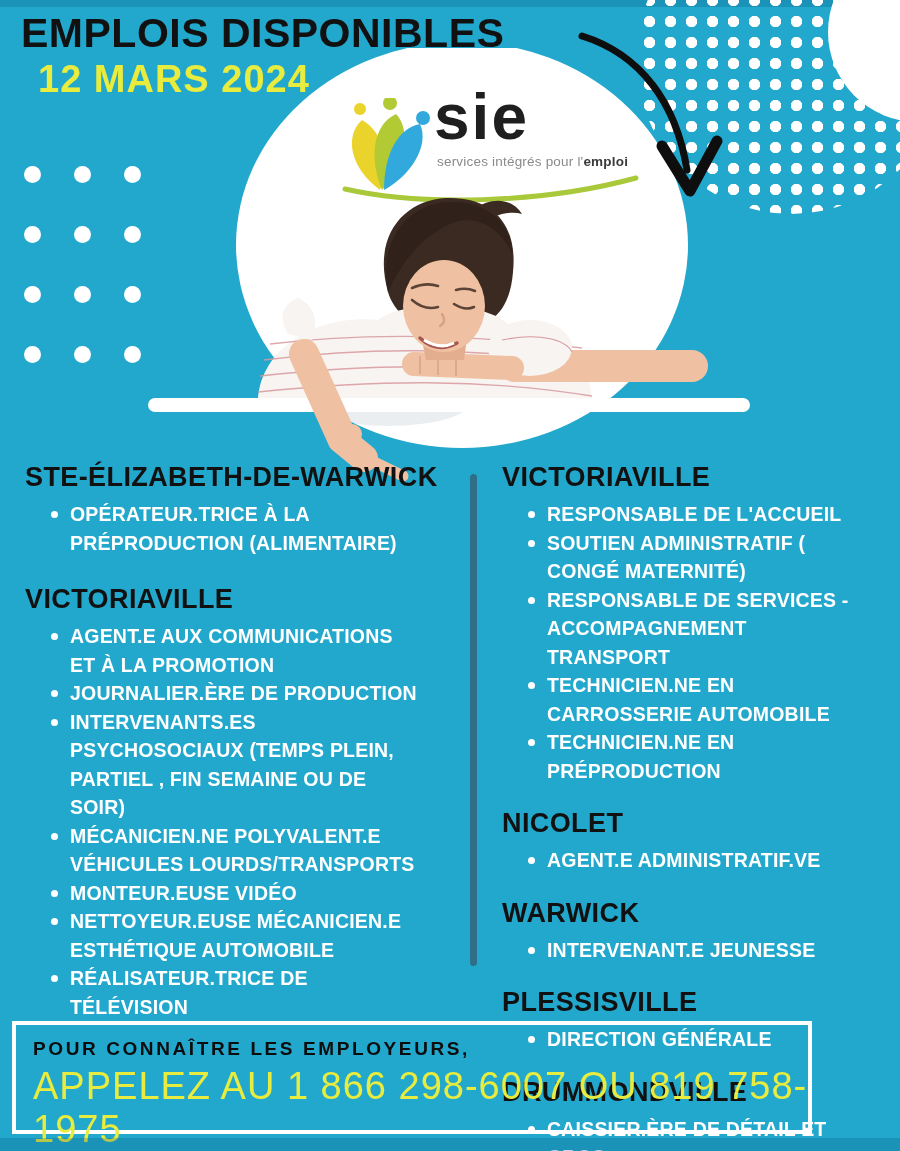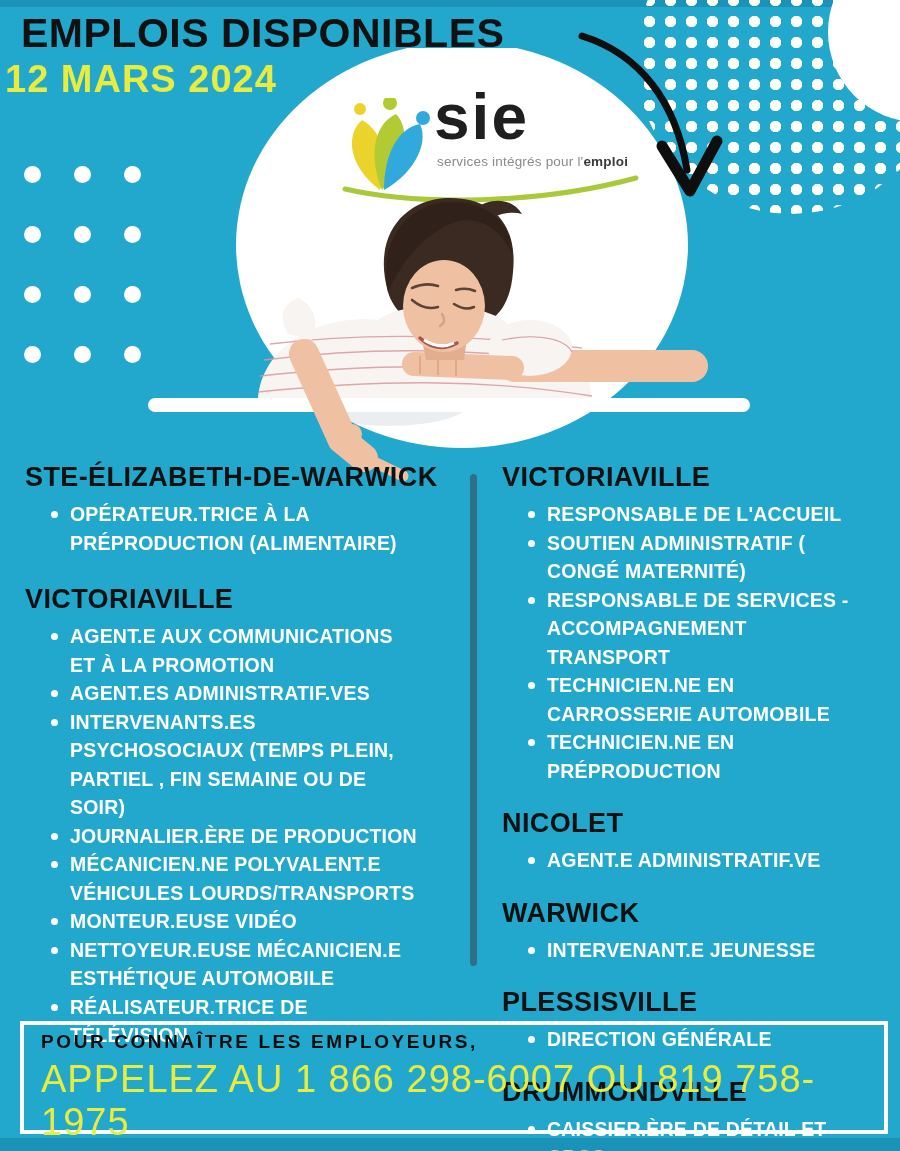--- a/index.html
+++ b/index.html
@@ -12,21 +12,21 @@
   body{font-family:"Liberation Sans",sans-serif;background:#dddddd;}
   .poster{position:relative;width:900px;height:1151px;background:var(--bg);overflow:hidden;}
 
   .edge-strip{position:absolute;left:0;width:100%;background:rgba(0,70,105,.22);}
   .edge-strip.top{top:0;height:7px;}
   .edge-strip.bottom{bottom:0;height:13px;}
 
   
   .title{position:absolute;left:21px;top:10px;font-size:41px;font-weight:bold;
          letter-spacing:.5px;color:var(--ink);}
-  .date{position:absolute;left:5px;top:58px;font-size:38px;font-weight:bold;
+  .date{position:absolute;left:38px;top:58px;font-size:38px;font-weight:bold;
         letter-spacing:1px;color:var(--yellow);text-align:center;}
 
   
   .dots-grid{position:absolute;left:24px;top:144px;display:grid;
              grid-template-columns:repeat(3,50px);grid-auto-rows:60px;}
   .dots-grid span{width:17px;height:17px;border-radius:50%;background:var(--white);
                   align-self:center;justify-self:start;}
 
   
   .corner-circle{position:absolute;left:828px;top:-58px;width:180px;height:180px;
@@ -60,22 +60,22 @@
   .col-right .section{margin-bottom:23px;}
   .city{font-size:27px;font-weight:bold;letter-spacing:.4px;color:var(--ink);margin-bottom:7px;}
   ul.jobs{list-style:none;margin:2px;padding:0 0 0 18px;}
   ul.jobs li{position:relative;padding-left:25px;color:var(--white);font-weight:bold;
              font-size:19.5px;line-height:28.5px;letter-spacing:.2px;max-width:372px;}
   .col-right ul.jobs li{max-width:348px;}
   ul.jobs li::before{content:"";position:absolute;left:6px;top:11px;width:7px;height:7px;
                      border-radius:50%;background:var(--white);}
 
   
-  .footer-box{position:absolute;left:20px;top:1021px;width:868px;height:113px;
-              border:4px solid var(--white);padding:6px 0 0 17px;}
+  .footer-box{position:absolute;left:12px;top:1021px;width:800px;height:113px;
+              border:4px solid var(--white);padding:13px 0 0 17px;}
   .footer-intro{font-size:19px;font-weight:bold;letter-spacing:2.6px;color:#0d0d0d;}
   .footer-phone{font-size:38px;font-weight:normal;letter-spacing:1px;color:var(--yellow);
                 margin-top:5px;}
   .footer-email{font-size:23px;font-weight:bold;letter-spacing:1.8px;color:#0d0d0d;
                 margin-top:7px;}
 </style>
 </head>
 <body>
 
 <div class="poster">
@@ -190,23 +190,22 @@
         <div class="section">
           <div class="city">STE-ÉLIZABETH-DE-WARWICK</div>
           <ul class="jobs">
             <li>OPÉRATEUR.TRICE À LA PRÉPRODUCTION (ALIMENTAIRE)</li>
           </ul>
         </div>
         <div class="section">
           <div class="city">VICTORIAVILLE</div>
           <ul class="jobs">
             <li>AGENT.E AUX COMMUNICATIONS ET À LA PROMOTION</li>
-            <li>AGENT.ES ADMINISTRATIF.VES</li>
+            <li>JOURNALIER.ÈRE DE PRODUCTION</li>
             <li>INTERVENANTS.ES PSYCHOSOCIAUX (TEMPS PLEIN, PARTIEL , FIN SEMAINE OU DE SOIR)</li>
-            <li>JOURNALIER.ÈRE DE PRODUCTION</li>
             <li>MÉCANICIEN.NE POLYVALENT.E VÉHICULES LOURDS/TRANSPORTS</li>
             <li>MONTEUR.EUSE VIDÉO</li>
             <li>NETTOYEUR.EUSE MÉCANICIEN.E ESTHÉTIQUE AUTOMOBILE</li>
             <li>RÉALISATEUR.TRICE DE TÉLÉVISION</li>
           </ul>
         </div>
       </div>
     <div class="divider"></div>
     <div class="col col-right">
         <div class="section">

